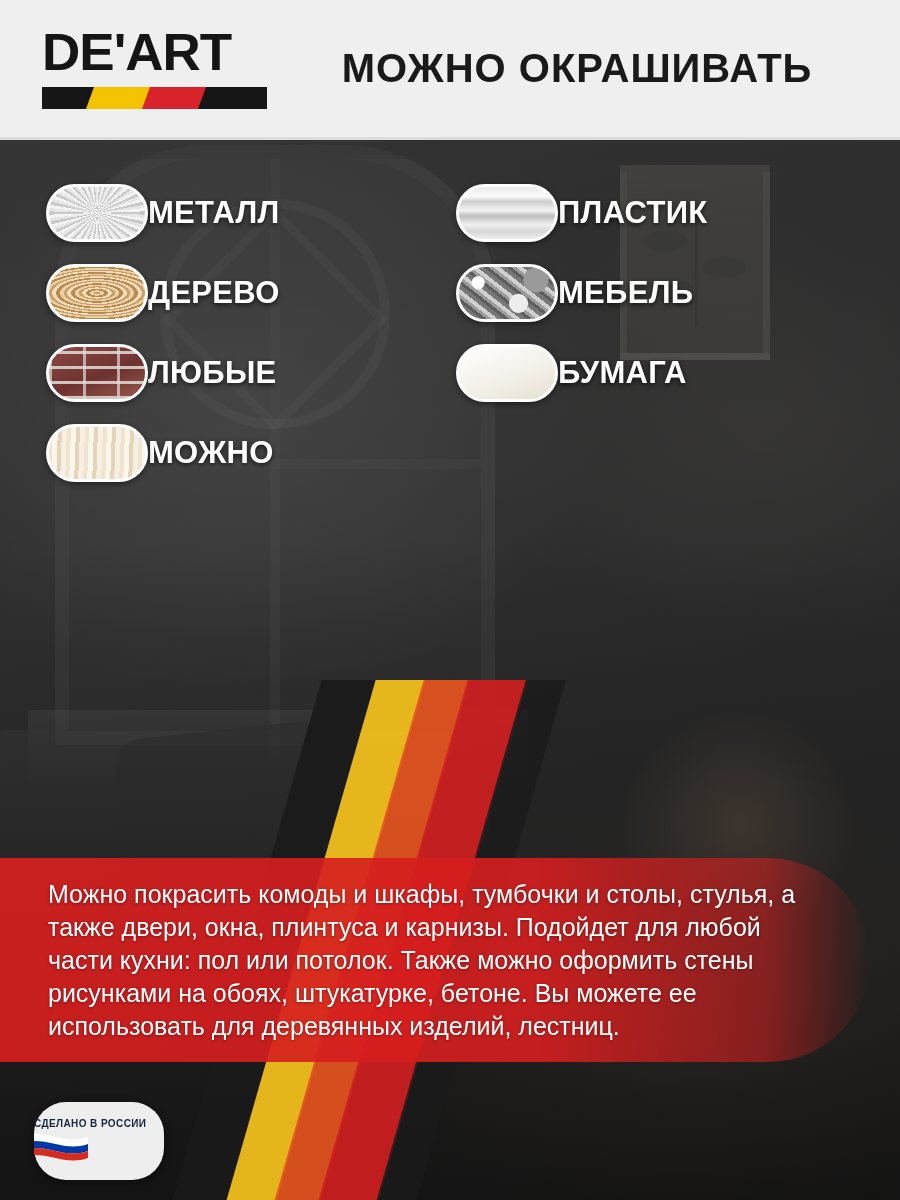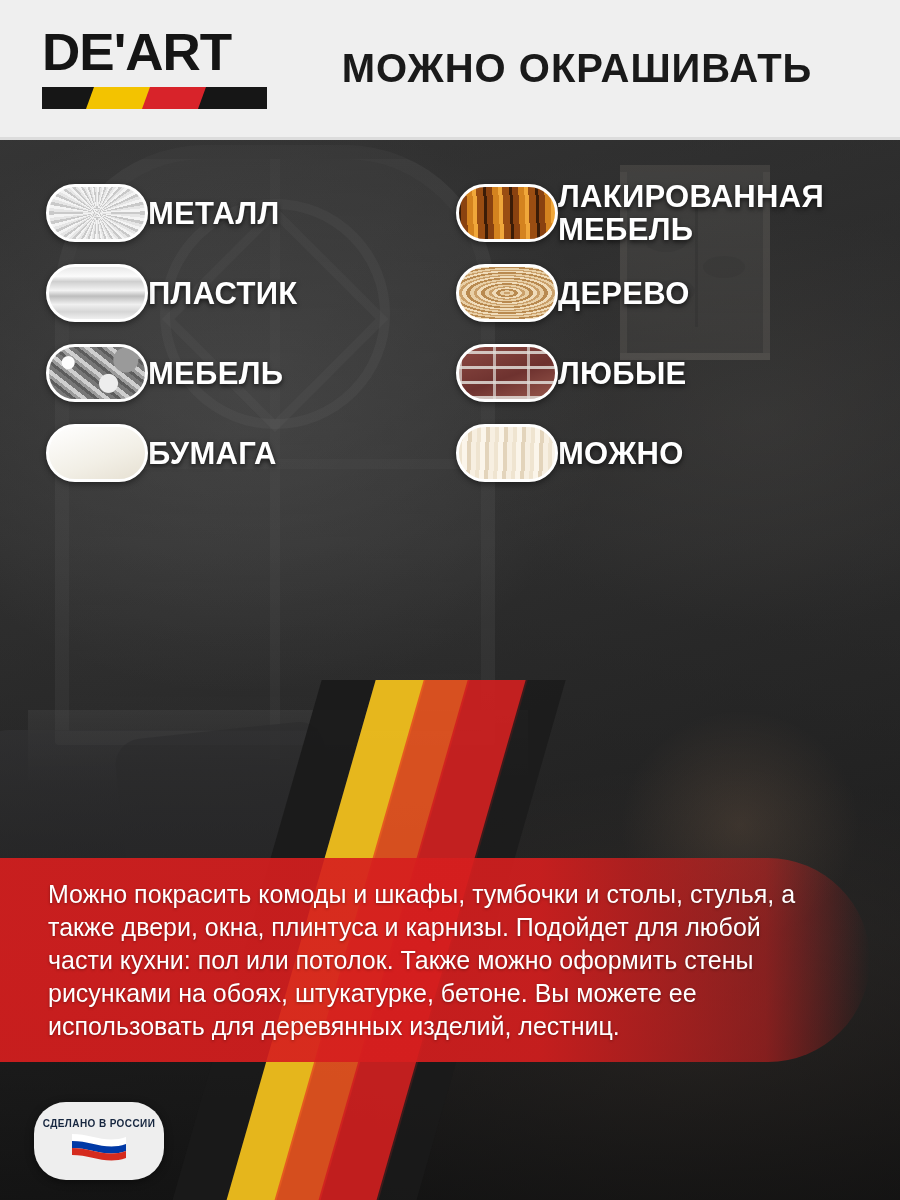--- a/index.html
+++ b/index.html
@@ -290,21 +290,20 @@
 
   
   .badge {
     position: absolute;
     left: 34px; bottom: 20px;
     width: 130px; height: 78px;
     border-radius: 32px;
     background: rgba(255,255,255,0.93);
     display: flex;
     flex-direction: column;
-    align-items: center;
     justify-content: center;
     gap: 5px;
     box-shadow: 0 2px 8px rgba(0,0,0,.45);
   }
   .badge-text {
     font-size: 10px;
     font-weight: bold;
     color: #16263f;
     letter-spacing: .4px;
   }
@@ -363,24 +362,20 @@
     </div>
   </div>
 
   <div class="surfaces">
 
     <div class="surface">
       <div class="swatch sw-metal"></div>
       <div class="surface-label">МЕТАЛЛ</div>
     </div>
 
-    <div class="surface">
-      <div class="swatch sw-lacquer"></div>
-      <div class="surface-label">ЛАКИРОВАННАЯ МЕБЕЛЬ</div>
-    </div>
 
     <div class="surface">
       <div class="swatch sw-plastic"></div>
       <div class="surface-label">ПЛАСТИК</div>
     </div>
 
     <div class="surface">
       <div class="swatch sw-wood"></div>
       <div class="surface-label">ДЕРЕВО</div>
     </div>

